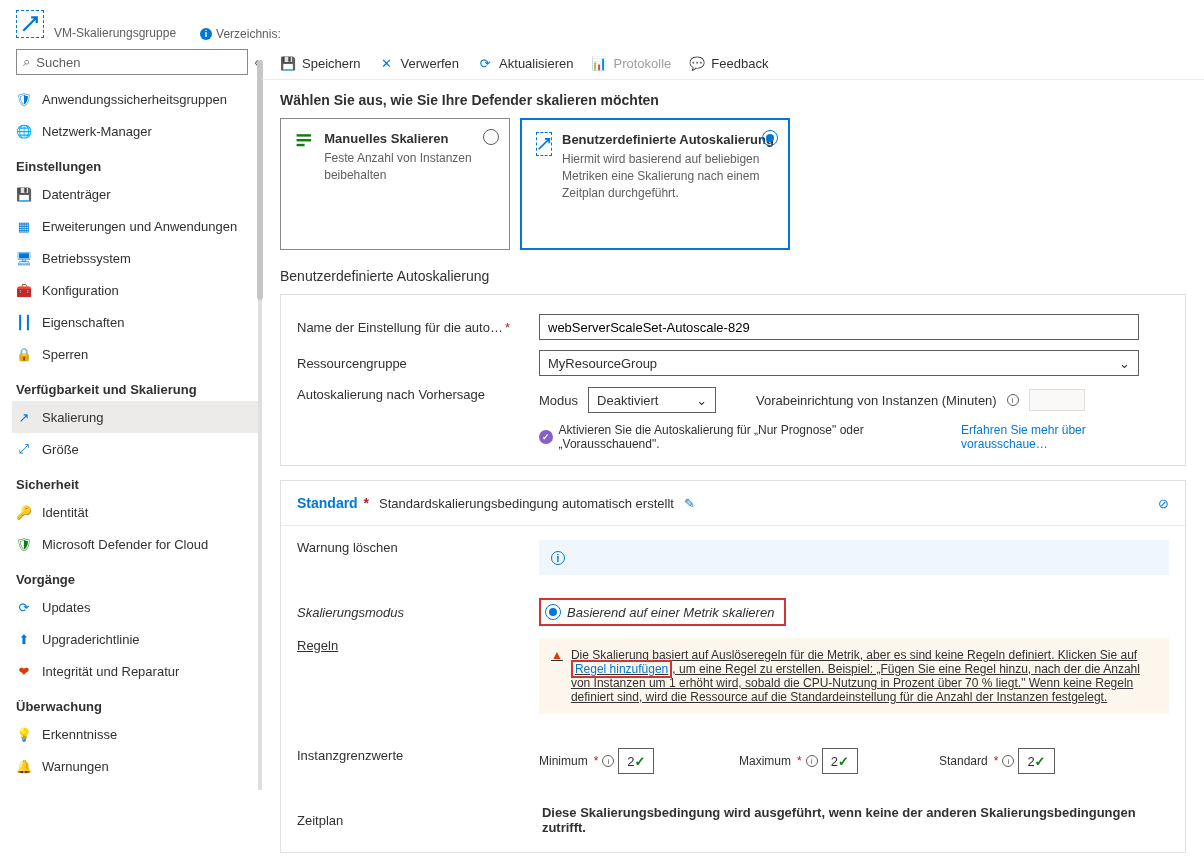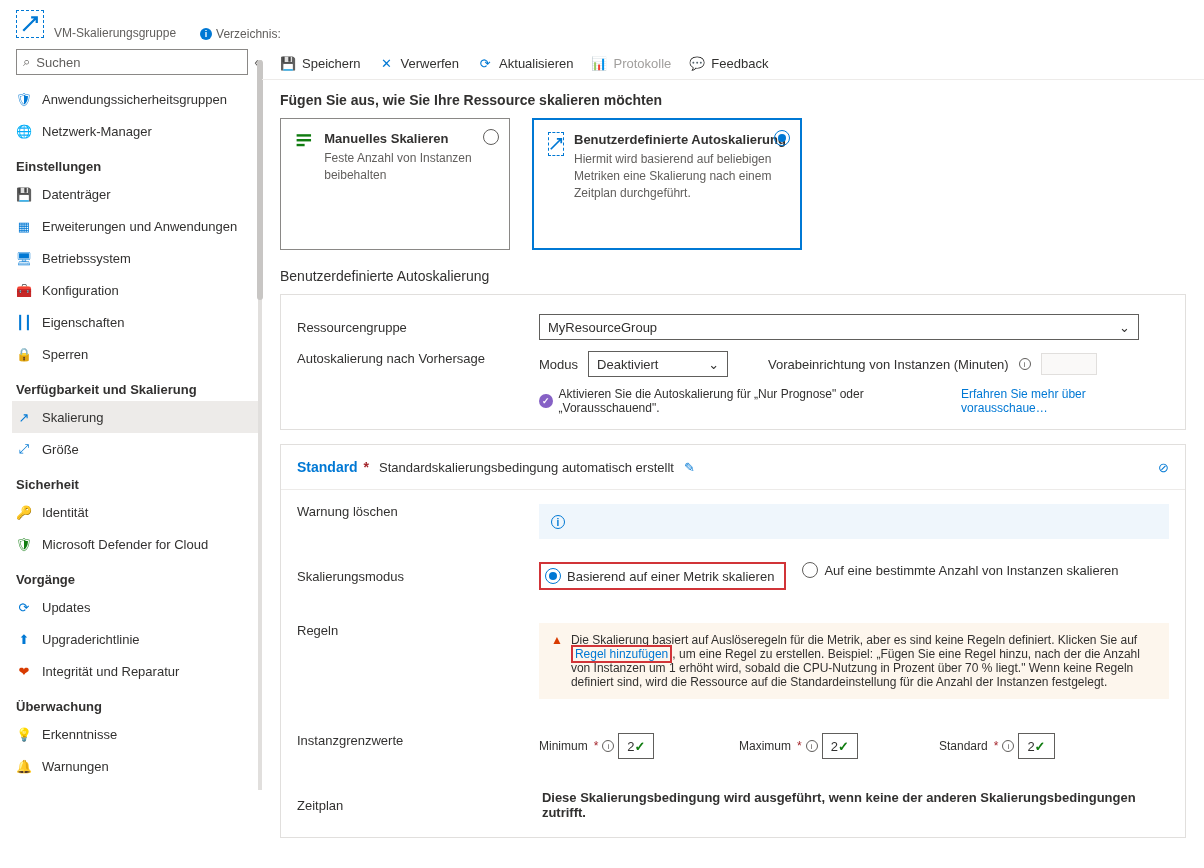--- a/index.html
+++ b/index.html
@@ -24,21 +24,21 @@
 .nav-group { font-weight:600; font-size:13px; margin:12px 0 4px 0; color:#323130;}
 .content { flex:1; overflow-y:auto; padding:0; position:relative;}
 .scroll-track { position:absolute; left:258px; top:60px; width:4px; height:730px; background:#e1dfdd;}
 .scroll-thumb { position:absolute; left:257px; top:60px; width:6px; height:240px; background:#c8c6c4; border-radius:3px;}
 .toolbar { display:flex; align-items:center; gap:18px; padding:10px 18px 8px; }
 .tb-btn { display:inline-flex; align-items:center; gap:6px; font-size:13px; color:#323130; cursor:pointer;}
 .tb-btn.disabled { color:#a19f9d;}
 .tb-icon { width:16px; height:16px; display:inline-flex; align-items:center; justify-content:center;}
 hr.sep { border:0; border-top:1px solid #edebe9; margin:0 0 0 0;}
 .section-title { font-weight:600; font-size:14px; padding:12px 18px 10px;}
-.scale-cards { display:flex; gap:22px; padding:0 18px;}
+.scale-cards { display:flex; gap:10px; padding:0 18px;}
 .scale-card { border:1px solid #8a8886; width:230px; min-height:132px; padding:12px 14px; position:relative; cursor:pointer;}
 .scale-card.selected { border:2px solid #0078d4;}
 .card-radio { position:absolute; top:10px; right:10px; width:16px; height:16px; border:1px solid #605e5c; border-radius:50%;}
 .card-radio.checked { border:1px solid #0078d4; display:flex; align-items:center; justify-content:center;}
 .card-radio.checked::after { content:''; width:8px; height:8px; background:#0078d4; border-radius:50%;}
 .card-row { display:flex; gap:10px; align-items:flex-start;}
 .card-icon { width:24px; height:24px; }
 .card-title { font-weight:600; font-size:13px; margin-bottom:4px;}
 .card-desc { font-size:12px; color:#605e5c; line-height:1.4;}
 .sub-section-title { font-size:14px; padding:18px 18px 10px; color:#323130;}
@@ -208,21 +208,21 @@
           <span class="tb-icon">📊</span>
           <span>Protokolle</span>
         </span>
       <span class="tb-btn">
           <span class="tb-icon" style="color:#0078d4">💬</span>
           <span>Feedback</span>
         </span>
     </div>
     <hr class="sep">
 
-    <div class="section-title">Fügen Sie aus, wie Sie Ihre Ressource skalieren möchten</div>
+    <div class="section-title">Wählen Sie aus, wie Sie Ihre Defender skalieren möchten</div>
     <div class="scale-cards">
       <div class="scale-card">
         <div class="card-radio"></div>
         <div class="card-row">
           <div class="card-icon"><svg viewBox="0 0 24 24">
                 <rect x="2" y="4" width="18" height="3" fill="#107c10"></rect>
                 <rect x="2" y="10" width="18" height="3" fill="#107c10"></rect>
                 <rect x="2" y="16" width="10" height="3" fill="#107c10"></rect>
               </svg></div>
           <div>
@@ -244,32 +244,36 @@
             <div class="card-desc">Hiermit wird basierend auf beliebigen Metriken eine Skalierung nach einem Zeitplan durchgeführt.</div>
           </div>
         </div>
       </div>
     </div>
 
     <div class="sub-section-title">Benutzerdefinierte Autoskalierung</div>
 
     <div class="form-block">
       <div class="form-row">
+        <div class="form-label"><span>Name der Einstellung für die auto…</span><span class="req">*</span></div>
+        <input class="text-input" value="webServerScaleSet-Autoscale-829" style="">
+      </div>
+      <div class="form-row">
         <div class="form-label">Ressourcengruppe</div>
         <div class="select-input select-wide">
             <span>MyResourceGroup</span>
             <span>⌄</span>
           </div>
       </div>
       <div class="form-row" style="align-items:flex-start; margin-top:6px;">
         <div class="form-label">Autoskalierung nach Vorhersage</div>
         <div style="flex:1;">
           <div style="display:flex; align-items:center; gap:10px;">
             <span>Modus</span>
-            <div class="select-input" style="width:140px">
+            <div class="select-input" style="width:128px">
                 <span>Deaktiviert</span>
                 <span>⌄</span>
               </div>
             <span style="margin-left:30px">Vorabeinrichtung von Instanzen (Minuten)</span>
             <span class="info-o">i</span>
             <div class="small-input"></div>
           </div>
           <div style="display:flex; align-items:center; gap:6px; margin-top:10px; font-size:12px;">
             <span class="purple-dot">✓</span>
             <span>Aktivieren Sie die Autoskalierung für „Nur Prognose" oder „Vorausschauend".</span>
@@ -288,37 +292,33 @@
       </div>
       <hr class="sep">
       <div style="padding:14px 16px;">
         <div class="form-row" style="align-items:flex-start;">
           <div class="form-label">Warnung löschen</div>
           <div class="info-box">
             <span class="i">i</span>
           </div>
         </div>
 
-        <div class="form-row" style="margin-top:18px;">
+        <div class="form-row" style="margin-top:18px;font-style:italic;">
           <div class="form-label">Skalierungsmodus</div>
           <div style="display:flex; gap:16px; align-items:flex-start;">
             <span class="red-box">
               <span class="radio-opt">
                 <span class="radio-circle on"></span>
                 <span>Basierend auf einer Metrik skalieren</span>
               </span>
             </span>
-            <span class="radio-opt">
-              <span class="radio-circle"></span>
-              <span>Auf eine bestimmte Anzahl von Instanzen skalieren</span>
-            </span>
-          </div>
-        </div>
-
-        <div class="form-row" style="align-items:flex-start; margin-top:29px;">
+          </div>
+        </div>
+
+        <div class="form-row" style="align-items:flex-start; margin-top:8px;text-decoration:underline;">
           <div class="form-label">Regeln</div>
           <div class="warn-box light">
             <span class="warn-tri">▲</span>
             <span>
               <span>Die Skalierung basiert auf Auslöseregeln für die Metrik, aber es sind keine Regeln definiert. Klicken Sie auf </span><span class="red-link-box"><span class="link">Regel hinzufügen</span></span><span>, um eine Regel zu erstellen. Beispiel: „Fügen Sie eine Regel hinzu, nach der die Anzahl von Instanzen um 1 erhöht wird, sobald die CPU-Nutzung in Prozent über 70 % liegt." Wenn keine Regeln definiert sind, wird die Ressource auf die Standardeinstellung für die Anzahl der Instanzen festgelegt.</span>
             </span>
           </div>
         </div>
 
         <div class="form-row" style="align-items:flex-start; margin-top:34px;">

